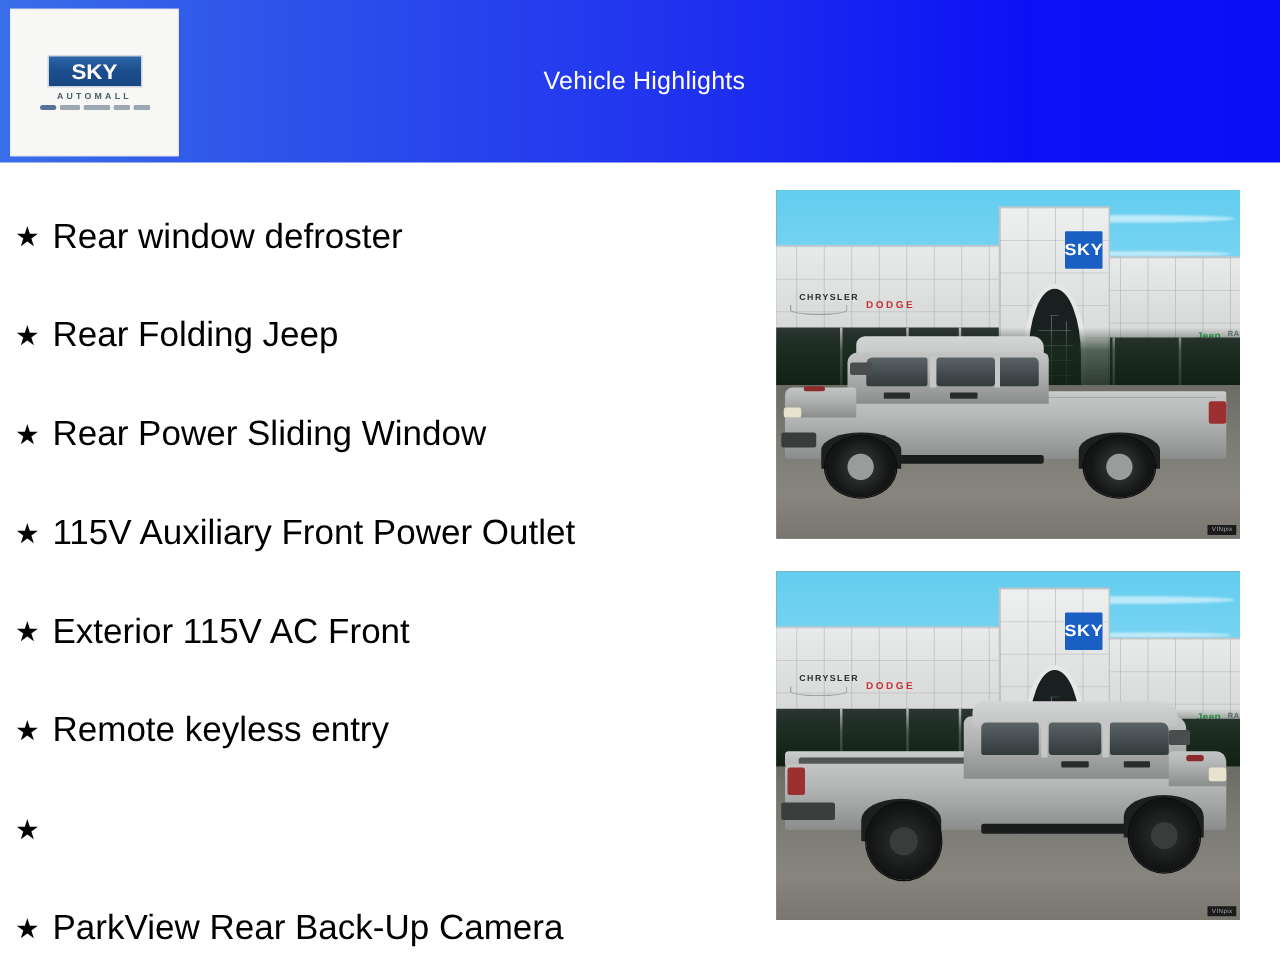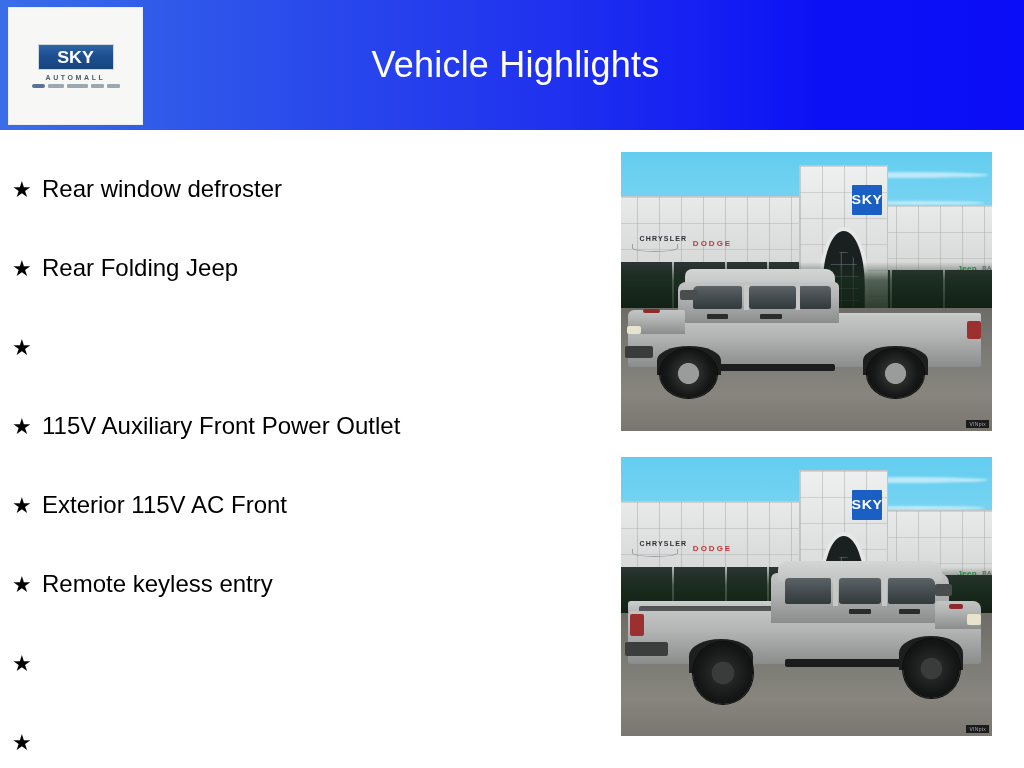--- a/index.html
+++ b/index.html
@@ -42,37 +42,37 @@
   .brandmark{ height:4px; background:#8d99a5; border-radius:1px; opacity:.85; }
   .bm1{ width:13px; background:#3b5c8a; border-radius:3px; }
   .bm2{ width:16px; }
   .bm3{ width:21px; }
   .bm4{ width:13px; }
   .bm5{ width:13px; }
 
   #header-title{
     position:absolute; left:143px; top:0; width:745px; height:130px;
     display:flex; align-items:center; justify-content:center;
-    color:#ffffff; font-size:36px; font-weight:normal; letter-spacing:.2px;
+    color:#ffffff; font-size:20px; font-weight:normal; letter-spacing:.2px;
   }
 
   
   #features{
     position:absolute; left:0; top:130px; width:600px; height:638px;
     padding-top:20px;
   }
   .feature-row{
     height:79px; display:flex; align-items:center; padding-left:12px;
   }
   .bullet-star{
     width:30px; flex:0 0 30px; font-size:22px; line-height:1; color:#000000;
     text-align:left;
   }
   .feature-label{
-    font-size:24px; color:#000000; line-height:1.1; white-space:nowrap;
+    font-size:28px; color:#000000; line-height:1.1; white-space:nowrap;
   }
 
   
   .photo{
     position:absolute; left:621px; width:371px; height:279px;
     overflow:hidden; background:#6f6f6a;
   }
   #photo-top{ top:152px; }
   #photo-bottom{ top:457px; }
 
@@ -250,20 +250,21 @@
     <span class="feature-label">Rear window defroster</span>
   </div>
 
   <div class="feature-row">
     <span class="bullet-star">★</span>
     <span class="feature-label">Rear Folding Jeep</span>
   </div>
 
   <div class="feature-row">
     <span class="bullet-star">★</span>
+    <span class="feature-label">Rear Power Sliding Window</span>
   </div>
 
   <div class="feature-row">
     <span class="bullet-star">★</span>
     <span class="feature-label">115V Auxiliary Front Power Outlet</span>
   </div>
 
   <div class="feature-row">
     <span class="bullet-star">★</span>
     <span class="feature-label">Exterior 115V AC Front</span>
@@ -273,20 +274,21 @@
     <span class="bullet-star">★</span>
     <span class="feature-label">Remote keyless entry</span>
   </div>
 
   <div class="feature-row">
     <span class="bullet-star">★</span>
   </div>
 
   <div class="feature-row">
     <span class="bullet-star">★</span>
+    <span class="feature-label">ParkView Rear Back-Up Camera</span>
   </div>
 
 </div>
 
 <div class="photo" id="photo-top">
   <div class="sky-area">
     <div class="sky-streak" style="left:55%;top:18%;width:44%;height:6px;"></div>
     <div class="sky-streak" style="left:62%;top:44%;width:36%;height:4px;"></div>
   </div>
 

